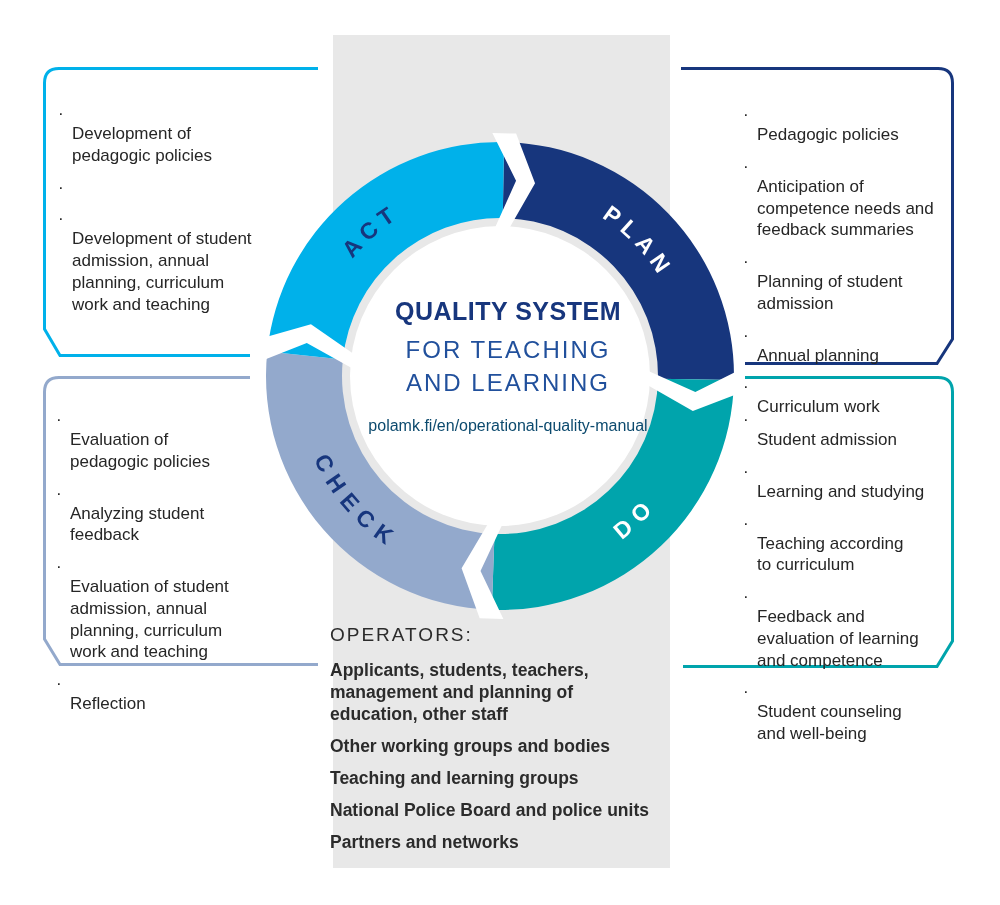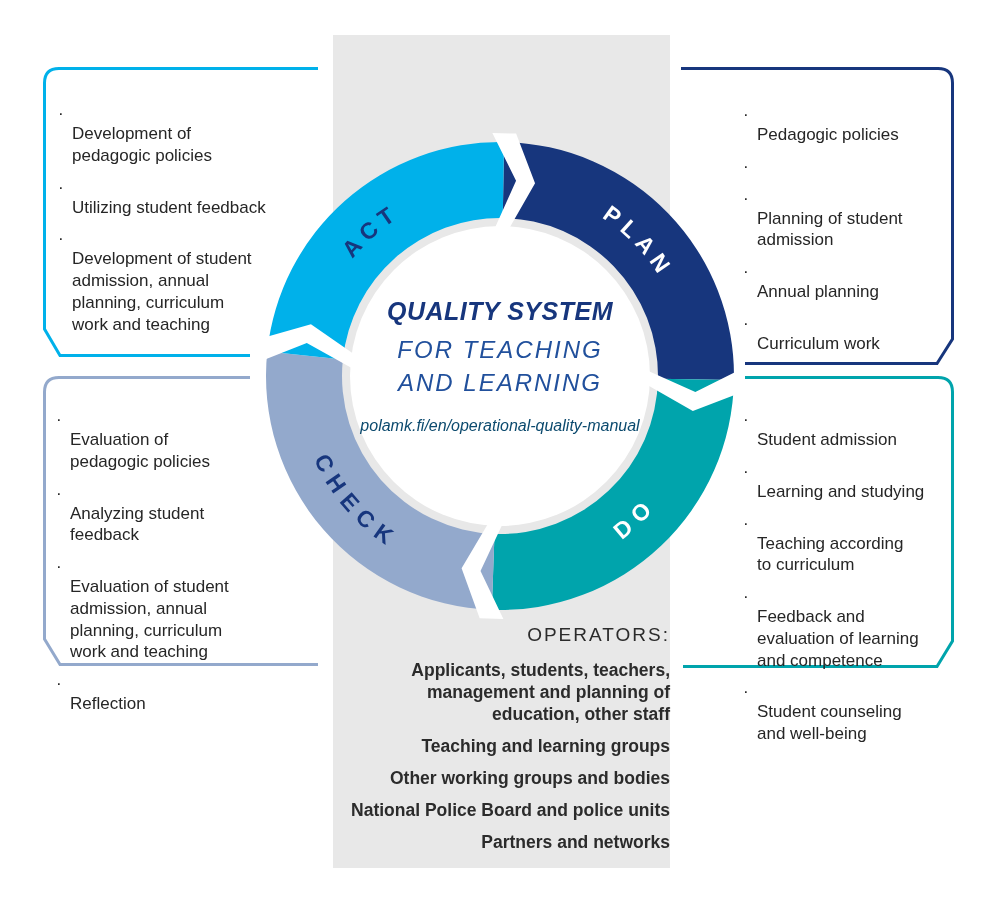--- a/index.html
+++ b/index.html
@@ -4,25 +4,25 @@
 <style>
   html,body{margin:0;padding:0;background:#fff;}
   body{width:1000px;height:905px;position:relative;overflow:hidden;
        font-family:"Liberation Sans",sans-serif;}
   .stage{position:absolute;inset:0;}
   svg.cycle{position:absolute;left:0;top:0;}
   .txtblock{position:absolute;color:#262626;font-size:17px;line-height:1.28;}
   .item{display:flex;margin-bottom:10px;}
   .item .bullet{flex:0 0 14px;width:14px;}
   .item .txt{white-space:pre-line;margin-top:20px;}
-  .center-text{position:absolute;left:340px;top:297px;width:320px;text-align:center;font-style:italic;}
+  .center-text{position:absolute;left:348px;top:297px;width:320px;text-align:center;}
   .center-title{font-size:25px;font-weight:700;letter-spacing:.5px;}
   .center-sub{font-size:24px;letter-spacing:2px;line-height:33px;margin-top:7px;white-space:pre-line;}
   .center-url{font-size:16px;margin-top:18px;}
-  .operators{position:absolute;left:330px;top:624px;width:340px;text-align:right;color:#2b2b2b;}
+  .operators{position:absolute;left:330px;top:624px;width:340px;text-align:left;color:#2b2b2b;}
   .op-heading{font-size:19px;letter-spacing:2px;margin-bottom:13px;}
   .op-group{font-size:17.5px;line-height:22px;margin-bottom:10px;white-space:pre-line;font-weight:bold;}
   .box-act-list{left:58px;top:103px;width:236px;}
   .box-plan-list{left:743px;top:104px;width:212px;}
   .box-check-list{left:56px;top:409px;width:236px;}
   .box-do-list{left:743px;top:409px;width:212px;}
 </style>
 </head>
 <body>
 
@@ -56,38 +56,40 @@
     </svg>
 
   <div class="txtblock box-act-list" style="color: rgb(38, 38, 38);">
       <div class="item">
         <span class="bullet">·</span>
         <span class="txt">Development of
 pedagogic policies</span>
       </div>
       <div class="item">
         <span class="bullet">·</span>
-        <span class="txt">Utilizing student feedback</span>
       </div>
       <div class="item">
         <span class="bullet">·</span>
         <span class="txt">Development of student
 admission, annual
 planning, curriculum
 work and teaching</span>
       </div>
     </div>
 
   <div class="txtblock box-plan-list" style="color: rgb(38, 38, 38);">
       <div class="item">
         <span class="bullet">·</span>
         <span class="txt">Pedagogic policies</span>
       </div>
       <div class="item">
         <span class="bullet">·</span>
+        <span class="txt">Anticipation of
+competence needs and
+feedback summaries</span>
       </div>
       <div class="item">
         <span class="bullet">·</span>
         <span class="txt">Planning of student
 admission</span>
       </div>
       <div class="item">
         <span class="bullet">·</span>
         <span class="txt">Annual planning</span>
       </div>
@@ -154,20 +156,20 @@
 AND LEARNING</div>
     <div class="center-url" style="color: #0c4a6e;">polamk.fi/en/operational-quality-manual</div>
   </div>
 
   <div class="operators" style="color: rgb(43, 43, 43);">
     <div class="op-heading">OPERATORS:</div>
     <div>
         <div class="op-group">Applicants, students, teachers,
 management and planning of
 education, other staff</div>
+        <div class="op-group">Other working groups and bodies</div>
         <div class="op-group">Teaching and learning groups</div>
-        <div class="op-group">Other working groups and bodies</div>
         <div class="op-group">National Police Board and police units</div>
         <div class="op-group">Partners and networks</div>
       </div>
   </div>
 
 </div>
 
 </body></html>

